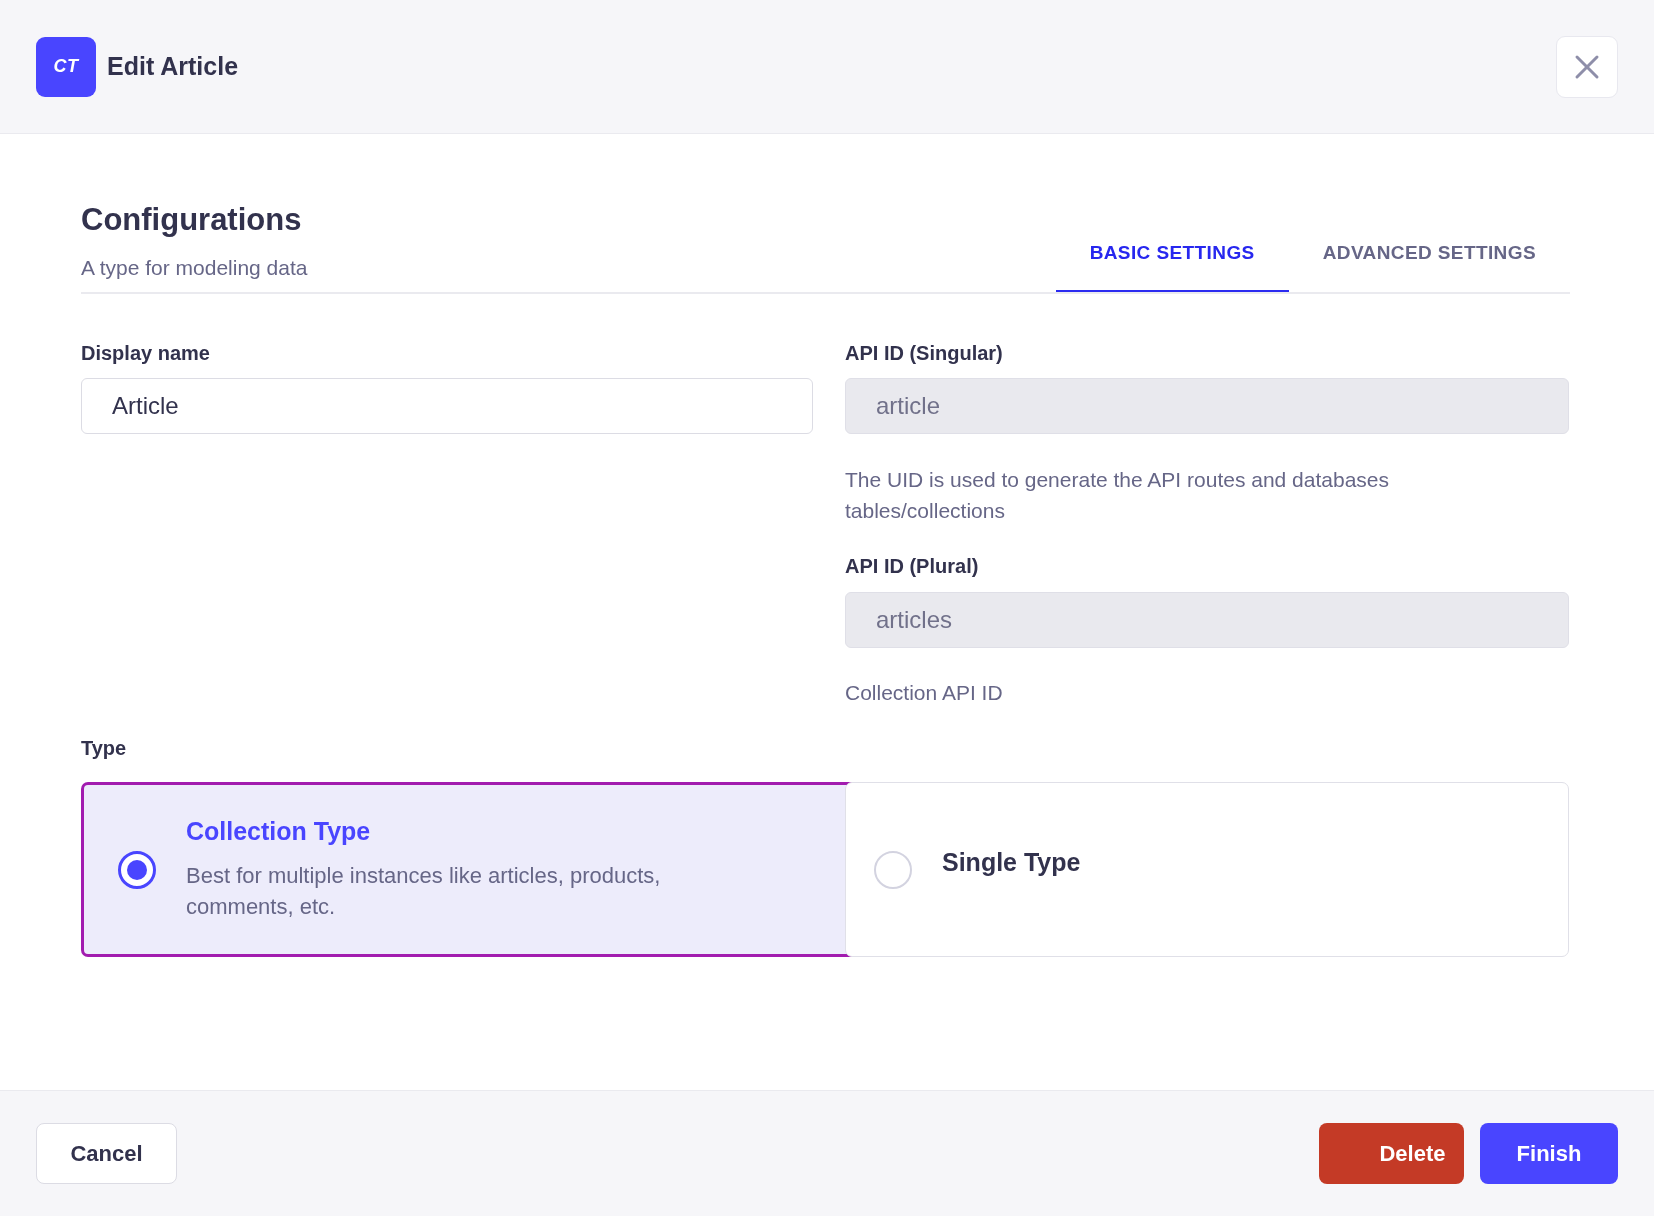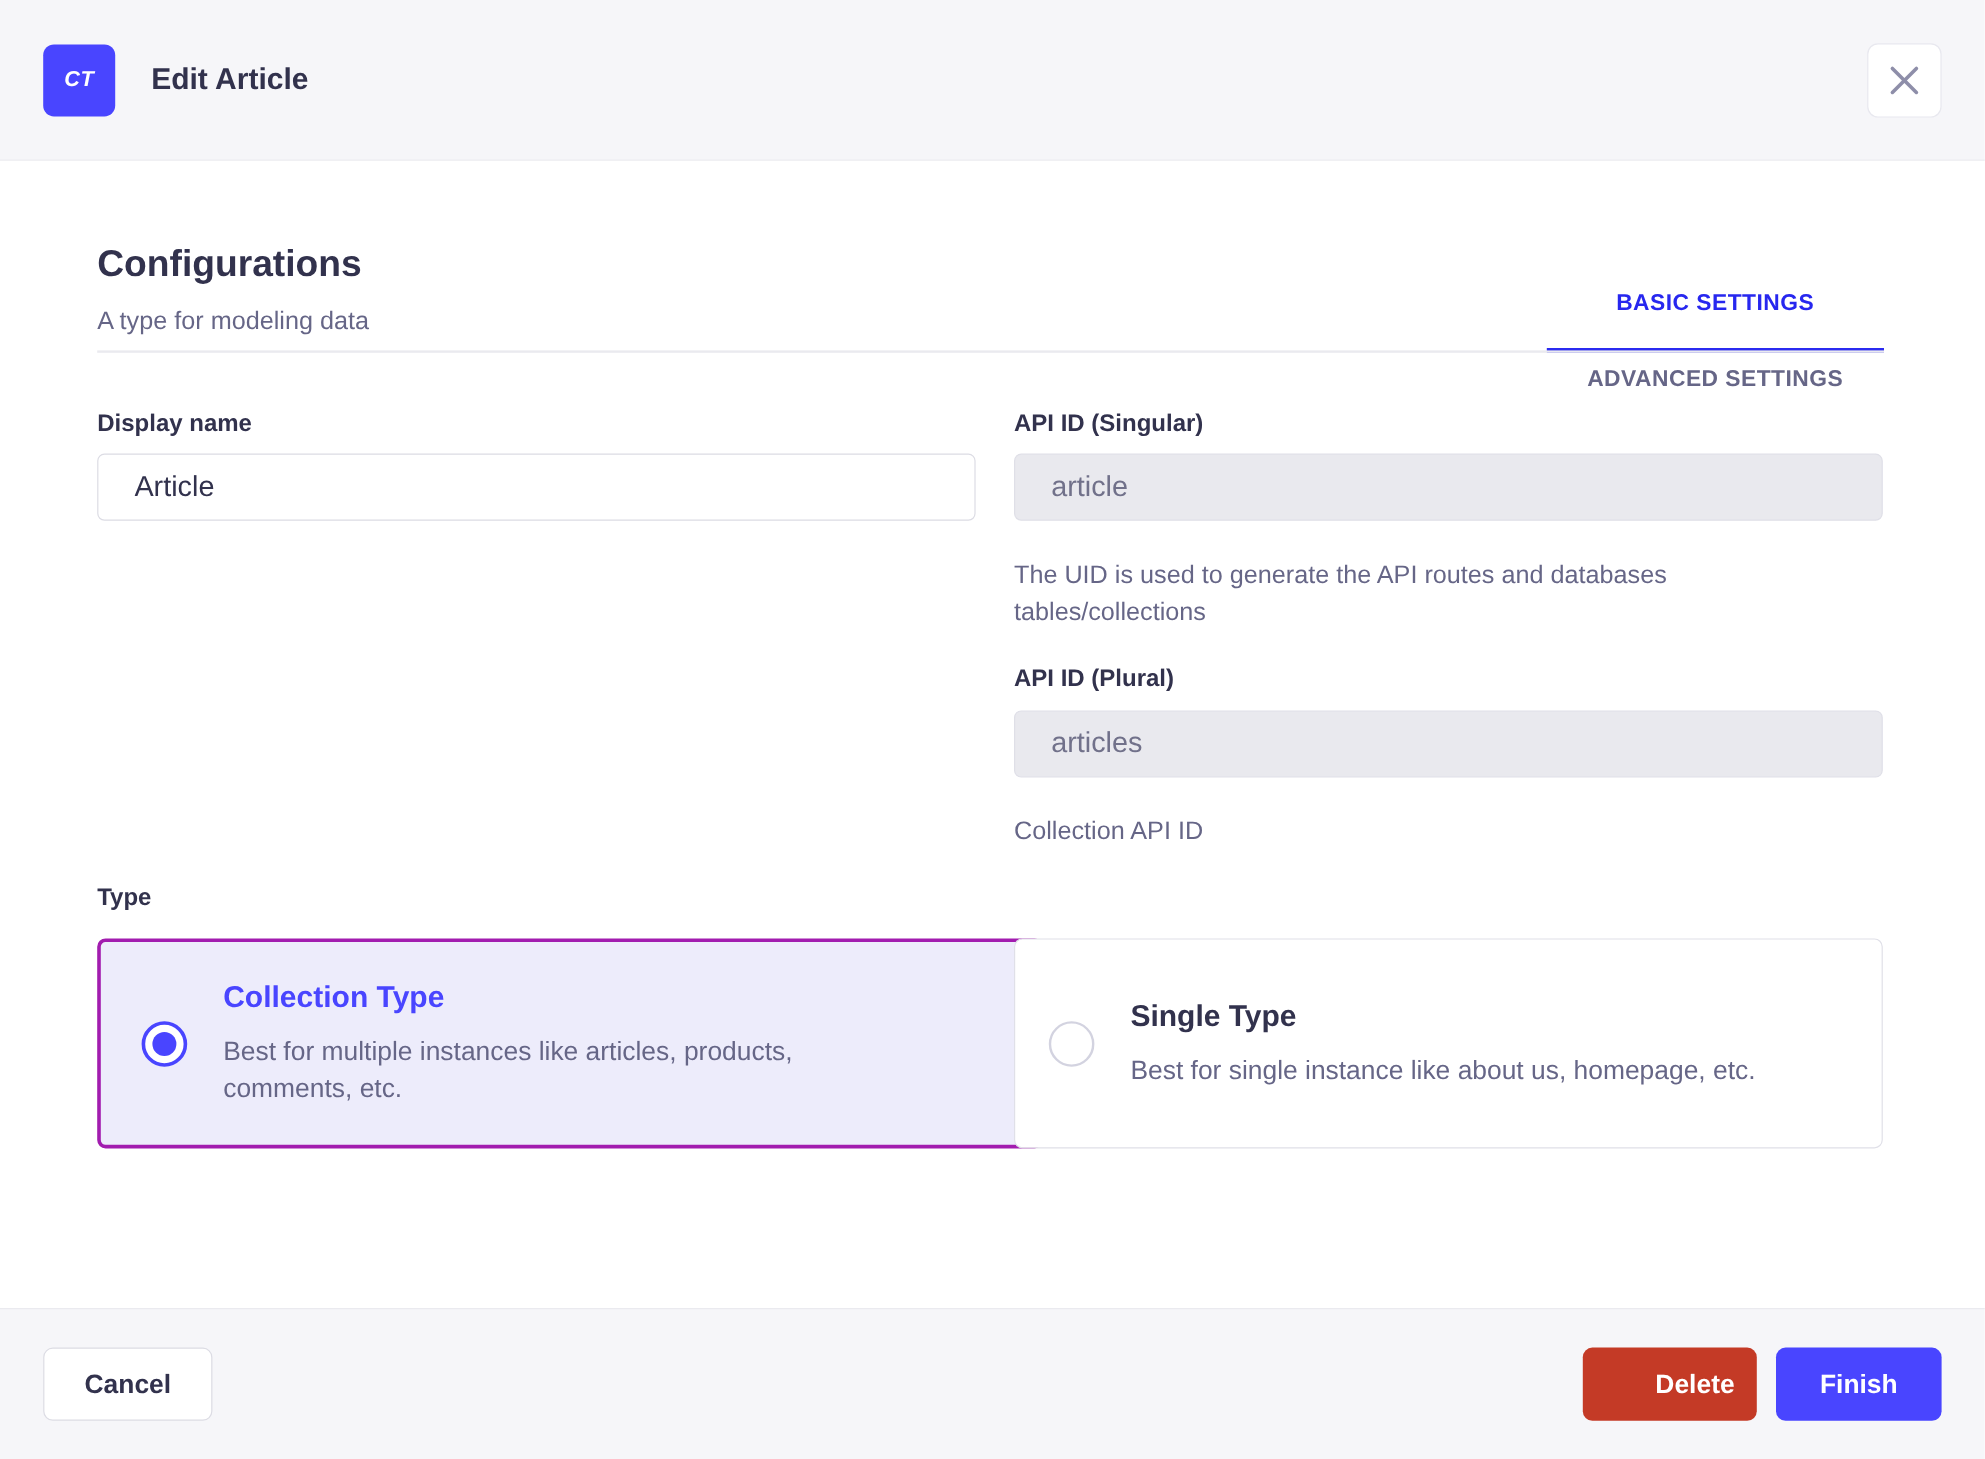--- a/index.html
+++ b/index.html
@@ -17,36 +17,36 @@
     position: absolute; top: 0; left: 0; right: 0; height: 134px;
     background: #f6f6f9; border-bottom: 1px solid #eaeaef;
     display: flex; align-items: center; padding: 0 36px;
   }
   .ct-badge {
     width: 60px; height: 60px; border-radius: 9px; background: #4945ff;
     color: #ffffff; font-weight: bold; font-style: italic; font-size: 18px;
     display: flex; align-items: center; justify-content: center;
     letter-spacing: 0.5px;
   }
-  .modal-title { font-size: 25px; font-weight: bold; color: #32324d; margin-left: 30px; }
+  .modal-title { font-size: 25px; font-weight: bold; color: #32324d; margin-left: 11px; }
   .close-btn {
     margin-left: auto; width: 62px; height: 62px; border-radius: 9px;
     background: #ffffff; border: 1px solid #e8e8ef; cursor: pointer;
     display: flex; align-items: center; justify-content: center;
   }
 
   
   .modal-body {
     position: absolute; top: 134px; bottom: 126px; left: 0; right: 0;
     background: #ffffff;
   }
   .page-title { position: absolute; left: 81px; top: 68px; font-size: 31px; font-weight: bold; color: #32324d; }
   .page-subtitle { position: absolute; left: 81px; top: 122px; font-size: 21px; color: #666687; }
 
-  .tabs { position: absolute; top: 96px; right: 84px; display: flex; flex-direction: column; }
+  .tabs { position: absolute; top: 96px; right: 84px; display: flex; }
   .tab {
     padding: 12px 34px 0; height: 64px; font-size: 19px; font-weight: bold;
     letter-spacing: 0.4px; color: #666687; cursor: pointer; text-align: center;
   }
   .tab.active { color: #2727ef; border-bottom: 4px solid #2b2bf0; }
 
   .divider { position: absolute; left: 81px; right: 84px; top: 158px; height: 2px; background: #eaeaef; }
 
   .field-label { position: absolute; font-size: 20px; font-weight: bold; color: #32324d; }
   .text-input {
@@ -140,21 +140,20 @@
       <div class="card-text">
         <div class="opt-title">Collection Type</div>
         <div class="opt-desc">Best for multiple instances like articles, products, comments, etc.</div>
       </div>
     </div>
 
     <div class="type-card card-single">
       <div class="radio unchecked"></div>
       <div class="card-text">
         <div class="opt-title">Single Type</div>
-        <div class="opt-desc">Best for single instance like about us, homepage, etc.</div>
       </div>
     </div>
 
   </main>
 
   <footer class="modal-footer">
     <button class="btn btn-cancel">Cancel</button>
     <button class="btn btn-delete">Delete</button>
     <button class="btn btn-finish">Finish</button>
   </footer>

